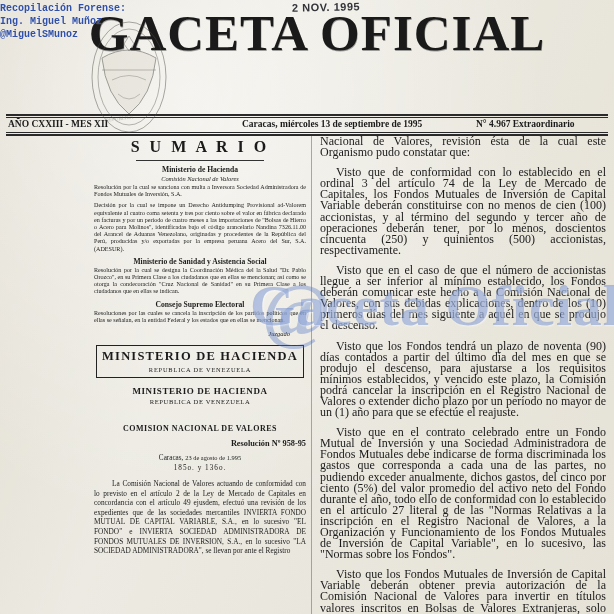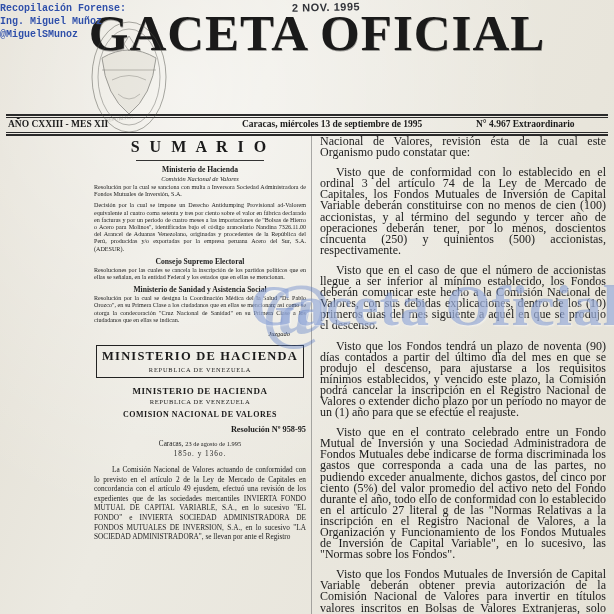--- a/index.html
+++ b/index.html
@@ -216,21 +216,21 @@
   }
   .mh2 {
     font-size: 6.6px;
     letter-spacing: 0.6px;
     margin-top: 2px;
   }
   .mh3 {
     font-size: 8px;
     font-weight: bold;
     letter-spacing: 0.5px;
-    margin-top: 5px;
+    margin-top: 19px;
   }
   .resol-line {
     text-align: right;
     font-size: 8.3px;
     margin-top: 6px;
     font-weight: bold;
   }
   .place-line {
     font-size: 7.2px;
     margin-top: 6px;
@@ -344,27 +344,27 @@
       <div class="sub-head">Comisión Nacional de Valores</div>
       <div class="entry">Resolución por la cual se sanciona con multa a Inversora Sociedad Administradora de Fondos Mutuales de Inversión, S.A.</div>
     </div>
 
     <div>
       <div class="entry">Decisión por la cual se impone un Derecho Antidumping Provisional ad-Valorem equivalente al cuatro coma setenta y tres por ciento sobre el valor en fábrica declarado en facturas y por un período de cuatro meses a las importaciones de "Bolsas de Hierro o Acero para Molinos", identificadas bajo el código arancelario Nandina 7326.11.00 del Arancel de Aduanas Venezolano, originadas y procedentes de la República del Perú, producidas y/o exportadas por la empresa peruana Acero del Sur, S.A. (ADESUR).</div>
     </div>
 
 
     <div>
+      <div class="min-head">Ministerio de Sanidad y Asistencia Social</div>
+      <div class="entry">Resolución por la cual se designa la Coordinación Médica del la Salud "Dr. Pablo Orozco", en su Primera Clase a los ciudadanos que en ellas se mencionan; así como se otorga la condecoración "Cruz Nacional de Sanidad" en su Primera Clase a los ciudadanos que en ellas se indican.</div>
+    </div>
+
+    <div>
       <div class="min-head">Consejo Supremo Electoral</div>
       <div class="entry">Resoluciones por las cuales se cancela la inscripción de los partidos políticos que en ellas se señalan, en la entidad Federal y los estados que en ellas se mencionan.</div>
-    </div>
-
-    <div>
-      <div class="min-head">Ministerio de Sanidad y Asistencia Social</div>
-      <div class="entry">Resolución por la cual se designa la Coordinación Médica del la Salud "Dr. Pablo Orozco", en su Primera Clase a los ciudadanos que en ellas se mencionan; así como se otorga la condecoración "Cruz Nacional de Sanidad" en su Primera Clase a los ciudadanos que en ellas se indican.</div>
     </div>
 
     <div class="signature">Juzgado</div>
 
     <div class="framed">
       <div class="t1">MINISTERIO DE HACIENDA</div>
       <div class="t2">REPUBLICA DE VENEZUELA</div>
     </div>
 
     <div class="center-blk">

